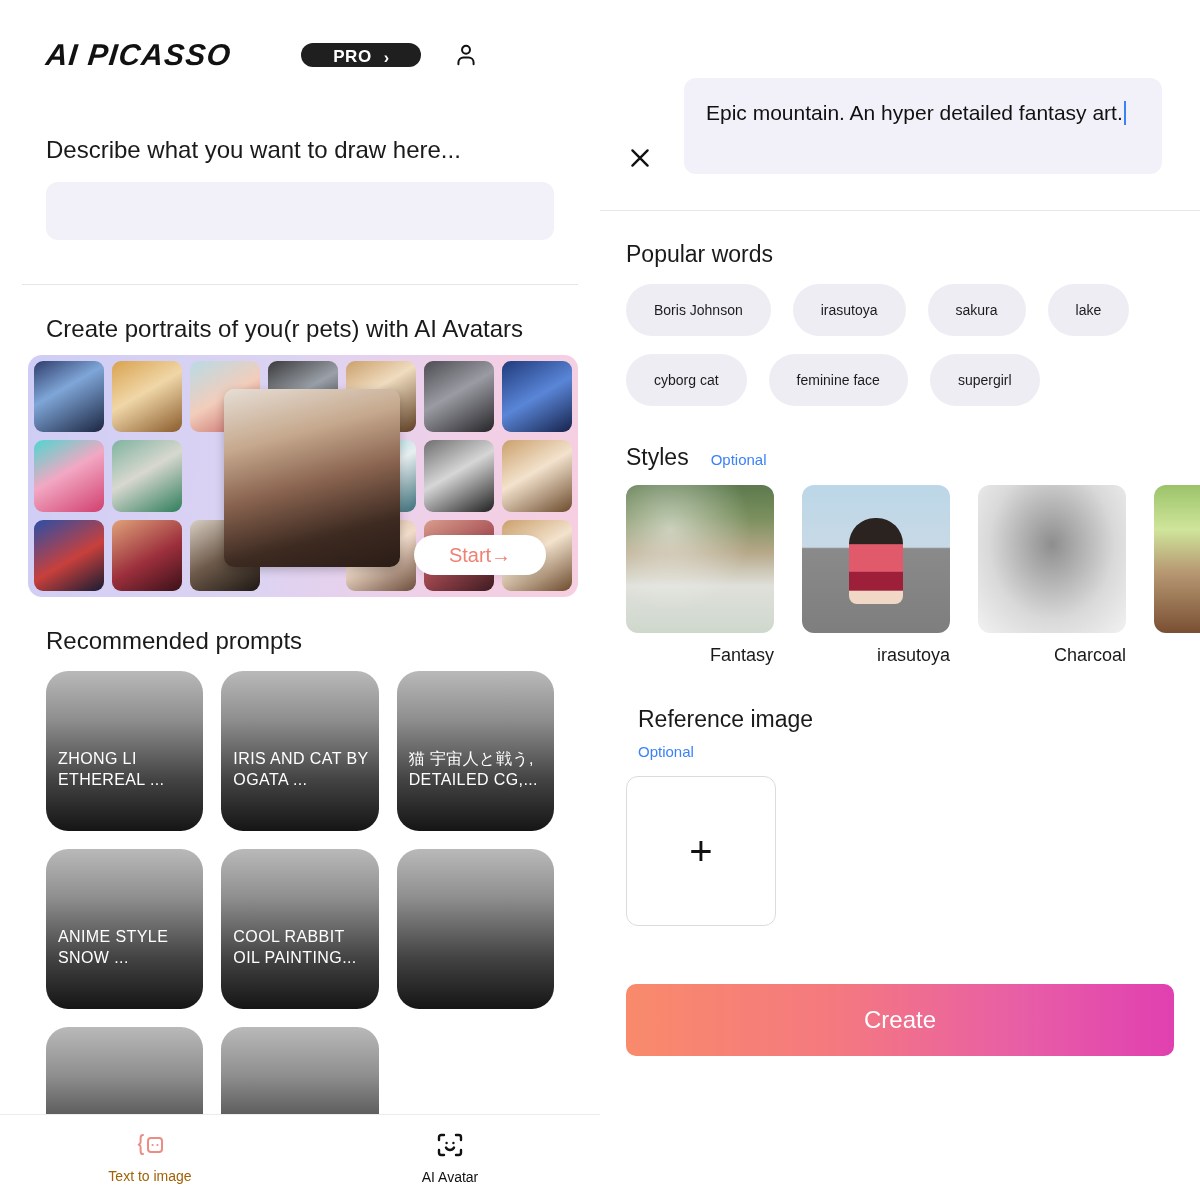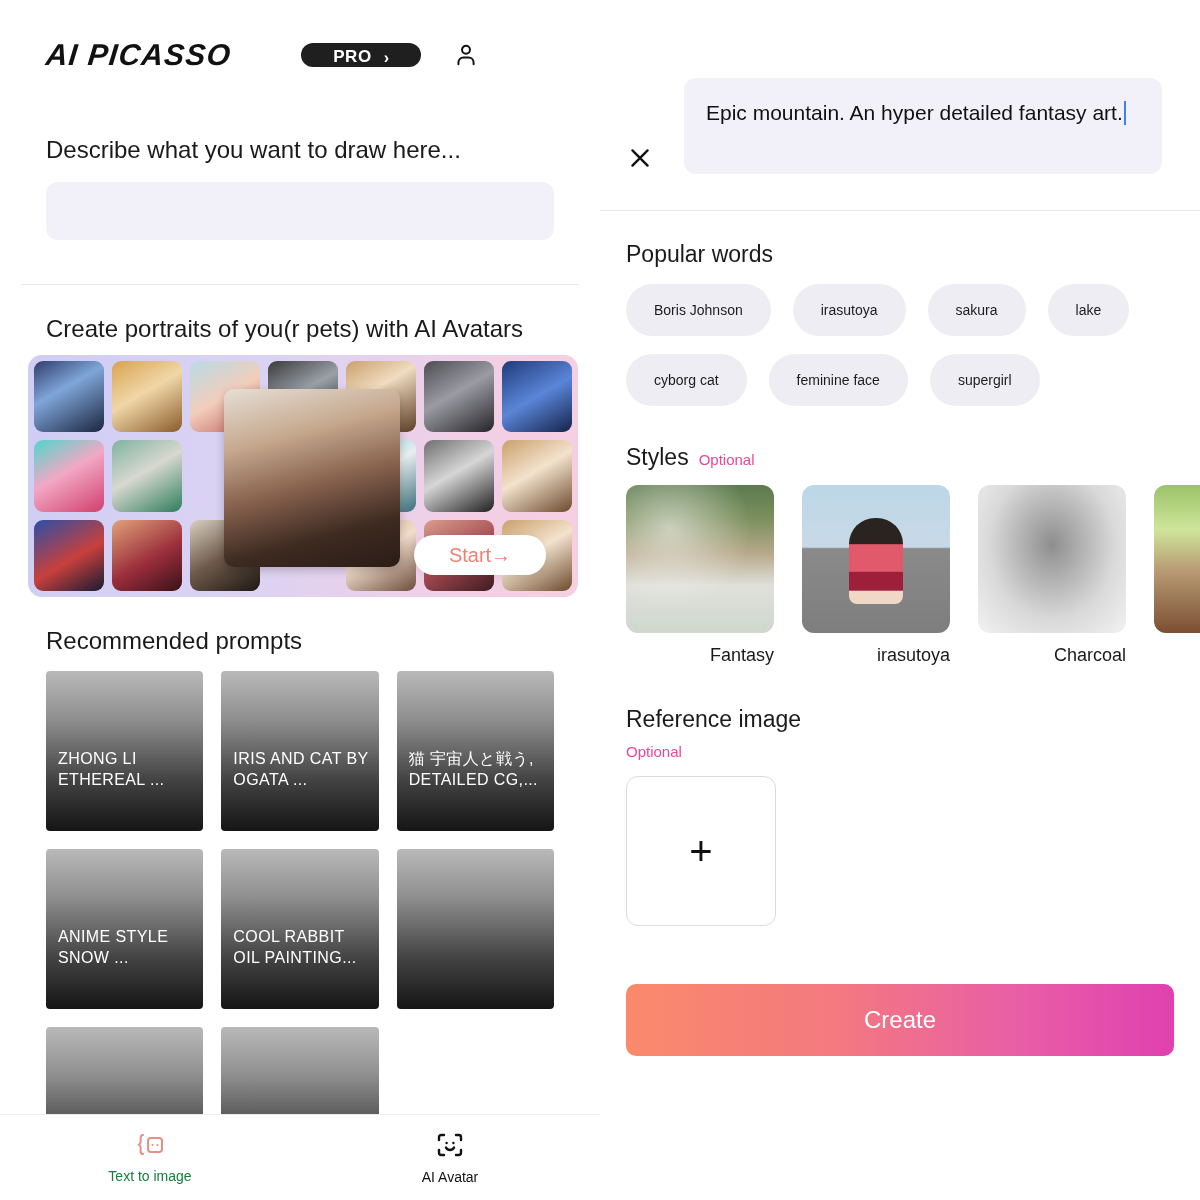--- a/index.html
+++ b/index.html
@@ -101,21 +101,21 @@
     margin-top: 30px;
     font-size: 24px; font-weight: 400; color: #1a1a1a;
   }
   .rec-grid {
     margin-top: 16px;
     display: grid; grid-template-columns: repeat(3, 1fr);
     gap: 18px;
   }
   .rec-card {
     position: relative;
-    height: 160px; border-radius: 4px;
+    height: 160px; border-radius: 22px;
     background: linear-gradient(180deg, #b9b9b9 0%, #8f8f8f 30%, #434343 68%, #151515 100%);
     cursor: pointer; overflow: hidden;
   }
   .rec-card .lbl {
     position: absolute; left: 12px; right: 10px; bottom: 40px;
     color: #fff; font-size: 16px; line-height: 1.35;
     letter-spacing: .4px;
     text-transform: uppercase;
   }
   .rec-card .lbl.jp { text-transform: none; }
@@ -127,21 +127,21 @@
     background: #fff;
     border-top: 1px solid #ececec;
     display: flex; align-items: center;
   }
   .nav-item {
     flex: 1; display: flex; flex-direction: column;
     align-items: center; justify-content: center; gap: 6px;
     cursor: pointer;
   }
   .nav-label { font-size: 14px; }
-  .nav-item.active .nav-label { color: #15803d; }
+  .nav-item.active .nav-label { color: #a16207; }
   .nav-item.idle .nav-label { color: #111; }
 
   
   .right {
     position: relative;
     width: 600px; height: 1200px;
     background: #fff;
     overflow: hidden;
   }
   .prompt-row {
@@ -170,21 +170,21 @@
     display: inline-block; width: 2px; height: 24px;
     background: #3b82f6; vertical-align: -5px; margin-left: 1px;
   }
   .r-divider { height: 1px; background: #e9e9e9; margin-top: 36px; }
 
   .r-section { padding: 0 26px; }
   .sec-title {
     font-size: 23px; color: #1a1a1a; font-weight: 400;
     display: flex; align-items: baseline; gap: 10px;
   }
-  .sec-title .opt { font-size: 15px; color: #ec4899; }
+  .sec-title .opt { font-size: 15px; color: #3b82f6; margin-left: 12px; }
   .popular-title { margin-top: 30px; }
 
   .chips { margin-top: 16px; display: flex; gap: 22px; flex-wrap: nowrap; }
   .chips.row2 { margin-top: 18px; }
   .chip {
     background: #eeedf4; border-radius: 999px;
     height: 52px; display: inline-flex; align-items: center;
     padding: 0 28px; white-space: nowrap;
     font-size: 14px; color: #1c1c1c; cursor: pointer;
   }

